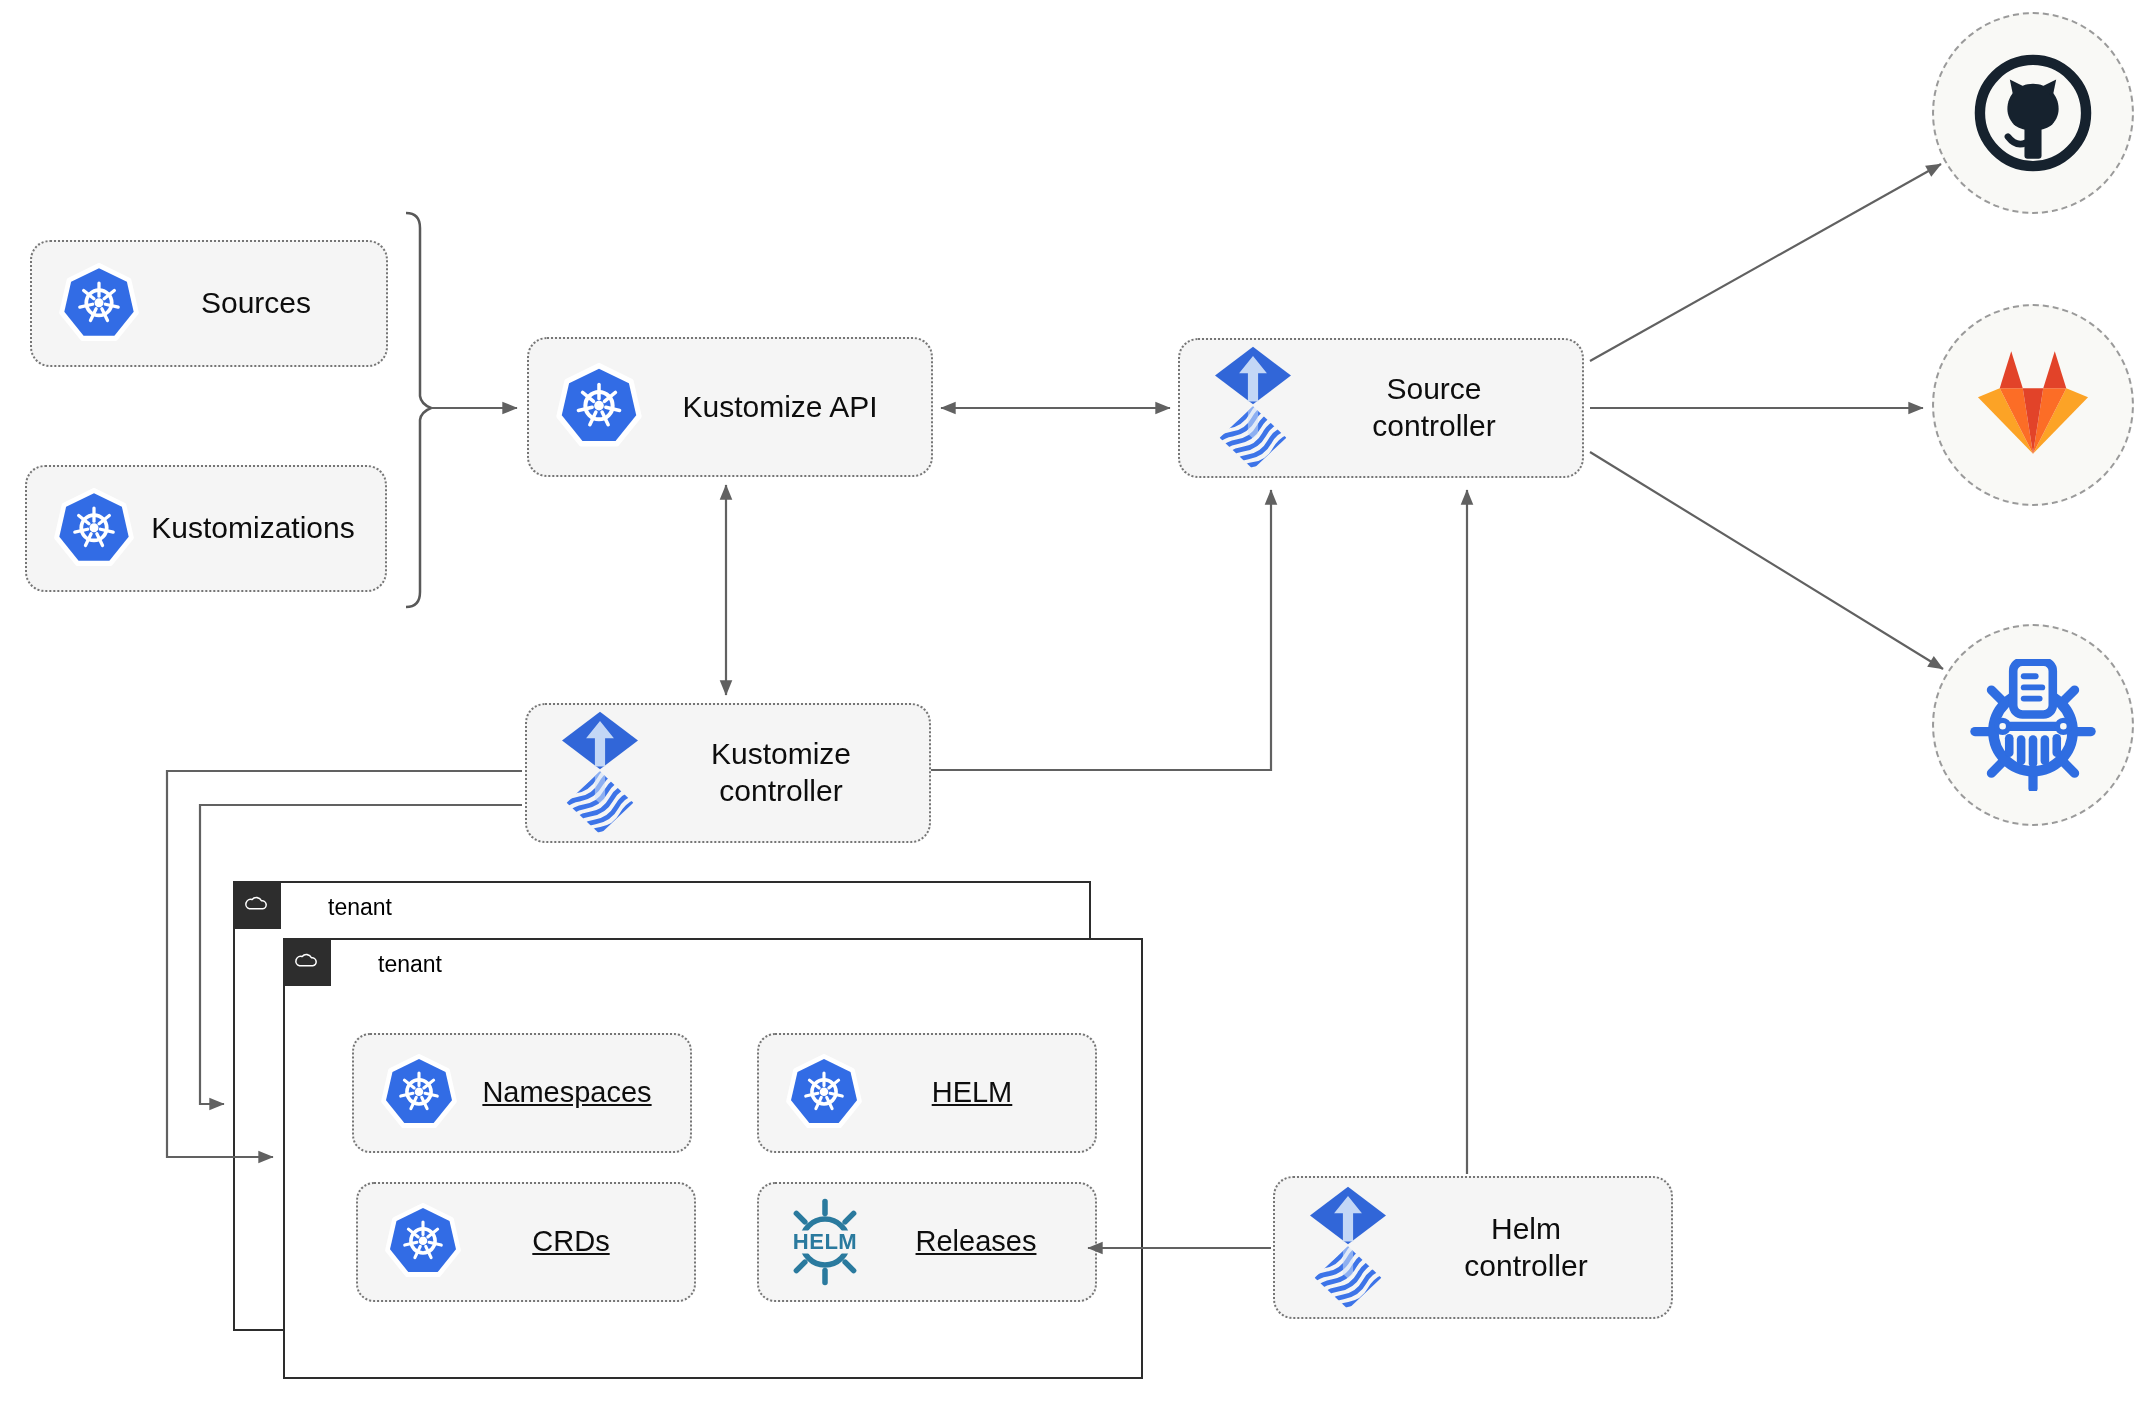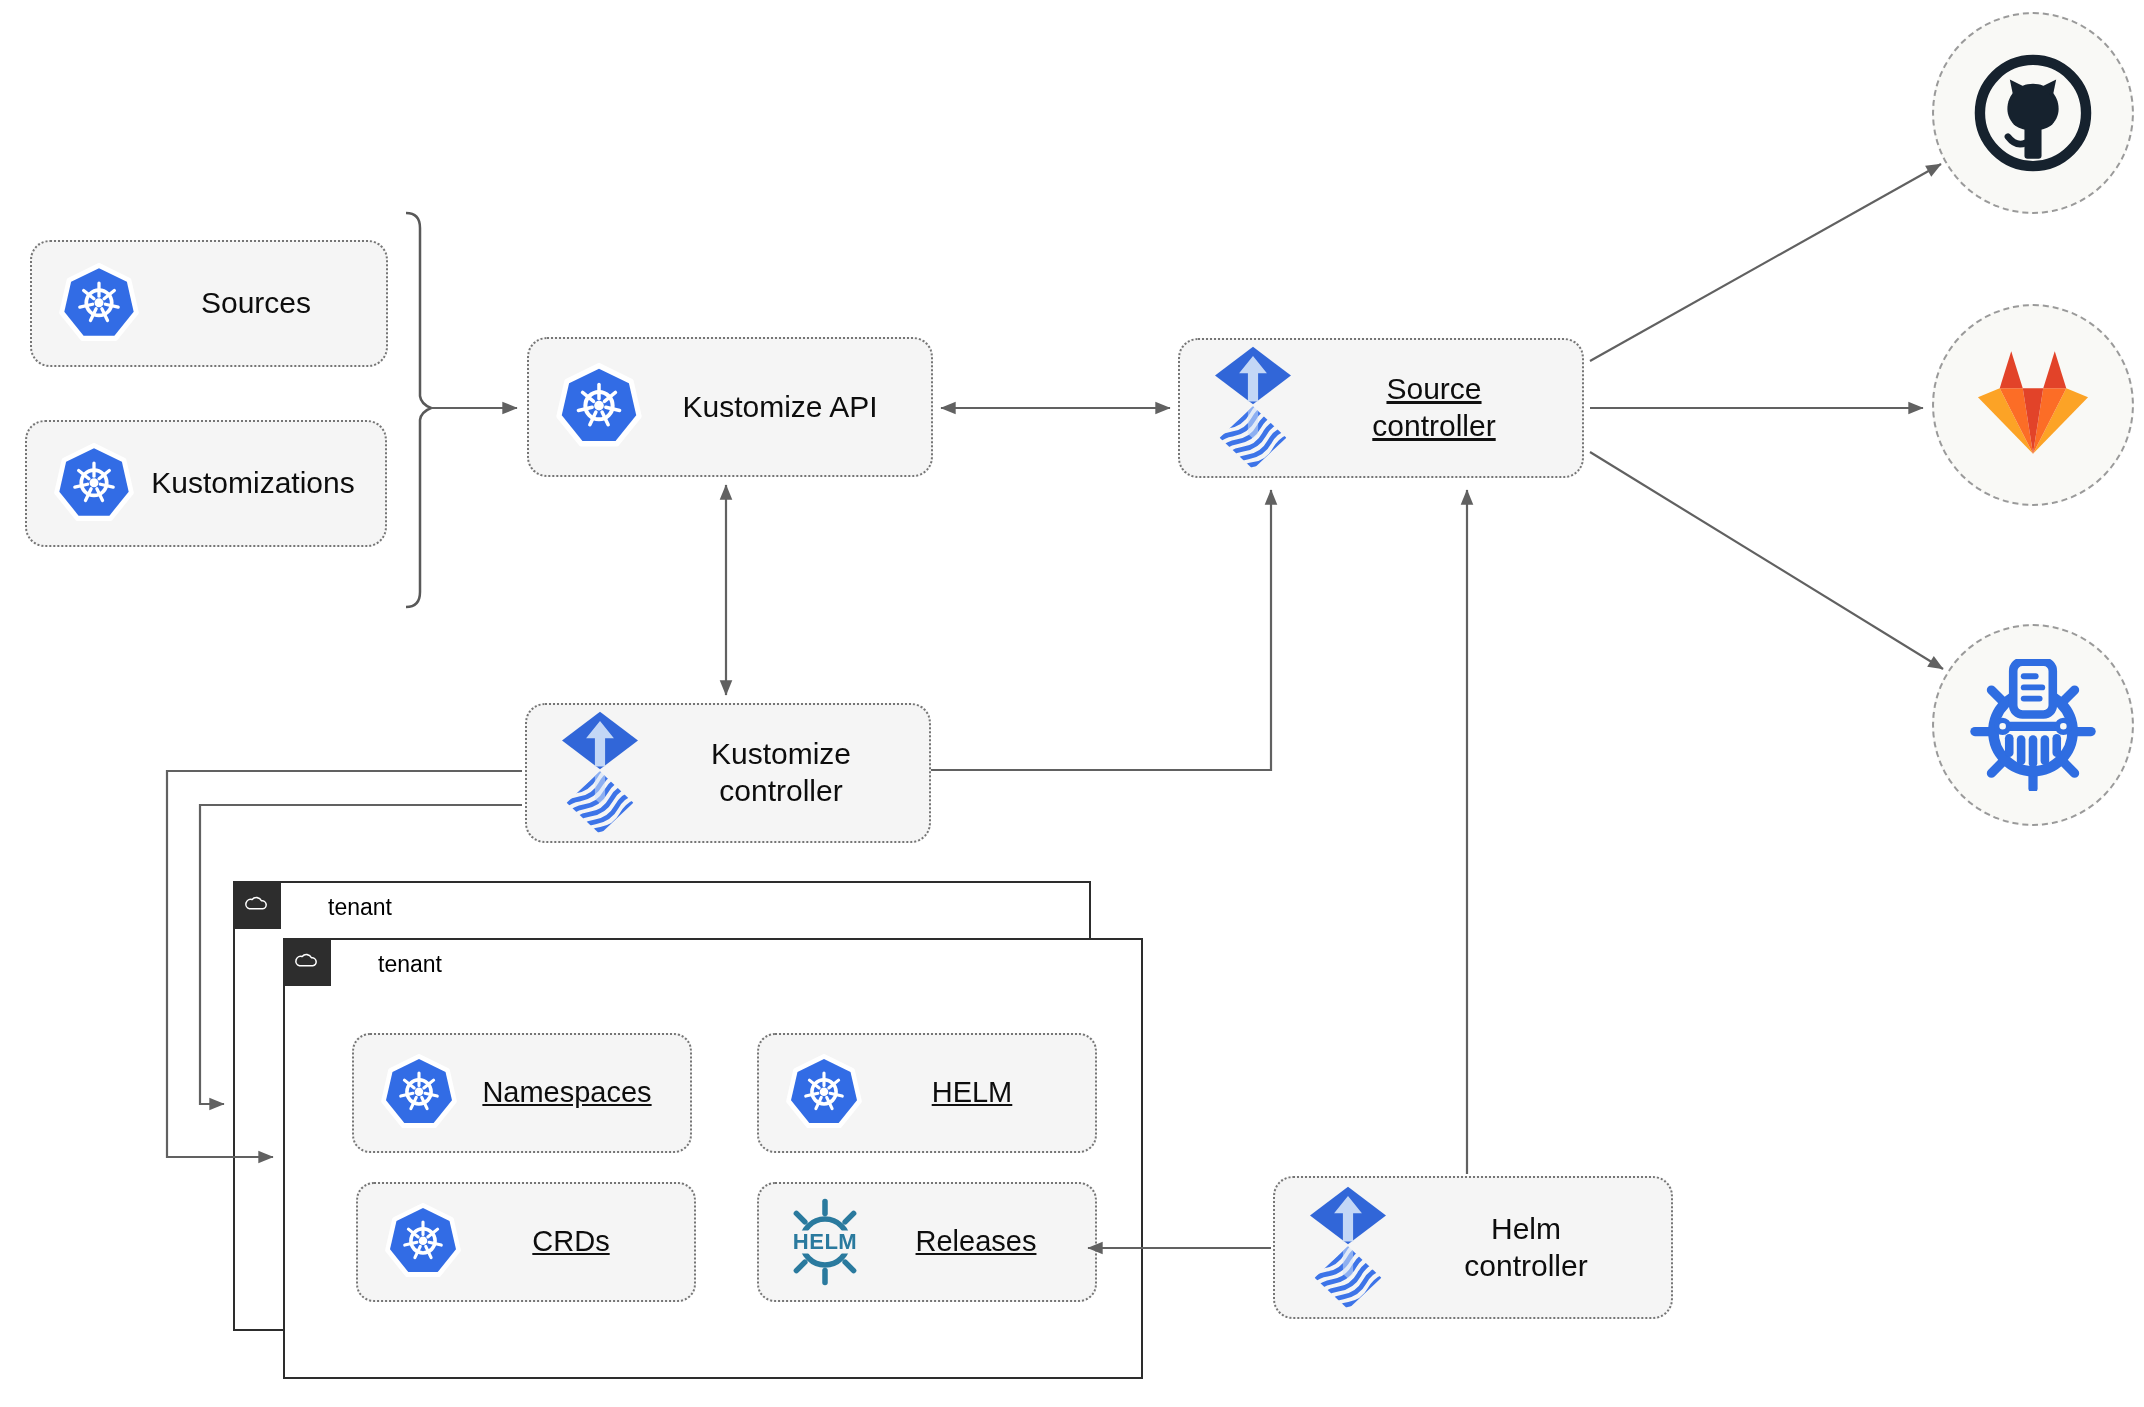--- a/index.html
+++ b/index.html
@@ -178,35 +178,35 @@
     </g>
   </svg>
 
   <div class="node" style="left:30px;top:240px;width:358px;height:127px;">
     <svg class="icon" width="82" height="82">
         <use href="#sym-k8s"></use>
       </svg>
     <div class="lbl">Sources</div>
   </div>
 
-  <div class="node" style="left:25px;top:420px;width:362px;height:127px;justify-content:flex-end;">
+  <div class="node" style="left:25px;top:465px;width:362px;height:127px;justify-content:flex-end;">
     <svg class="icon" width="82" height="82">
         <use href="#sym-k8s"></use>
       </svg>
     <div class="lbl">Kustomizations</div>
   </div>
 
   <div class="node" style="left:527px;top:337px;width:406px;height:140px;">
     <svg class="icon" width="88" height="88">
         <use href="#sym-k8s"></use>
       </svg>
     <div class="lbl">Kustomize API</div>
   </div>
 
-  <div class="node" style="left:1178px;top:338px;width:406px;height:140px;text-decoration:underline;">
+  <div class="node" style="left:1178px;top:338px;width:406px;height:140px;">
     <svg class="icon" width="94" height="126">
         <use href="#sym-flux"></use>
       </svg>
     <div class="lbl">Source
 controller</div>
   </div>
 
   <div class="node" style="left:525px;top:703px;width:406px;height:140px;">
     <svg class="icon" width="94" height="126">
         <use href="#sym-flux"></use>

